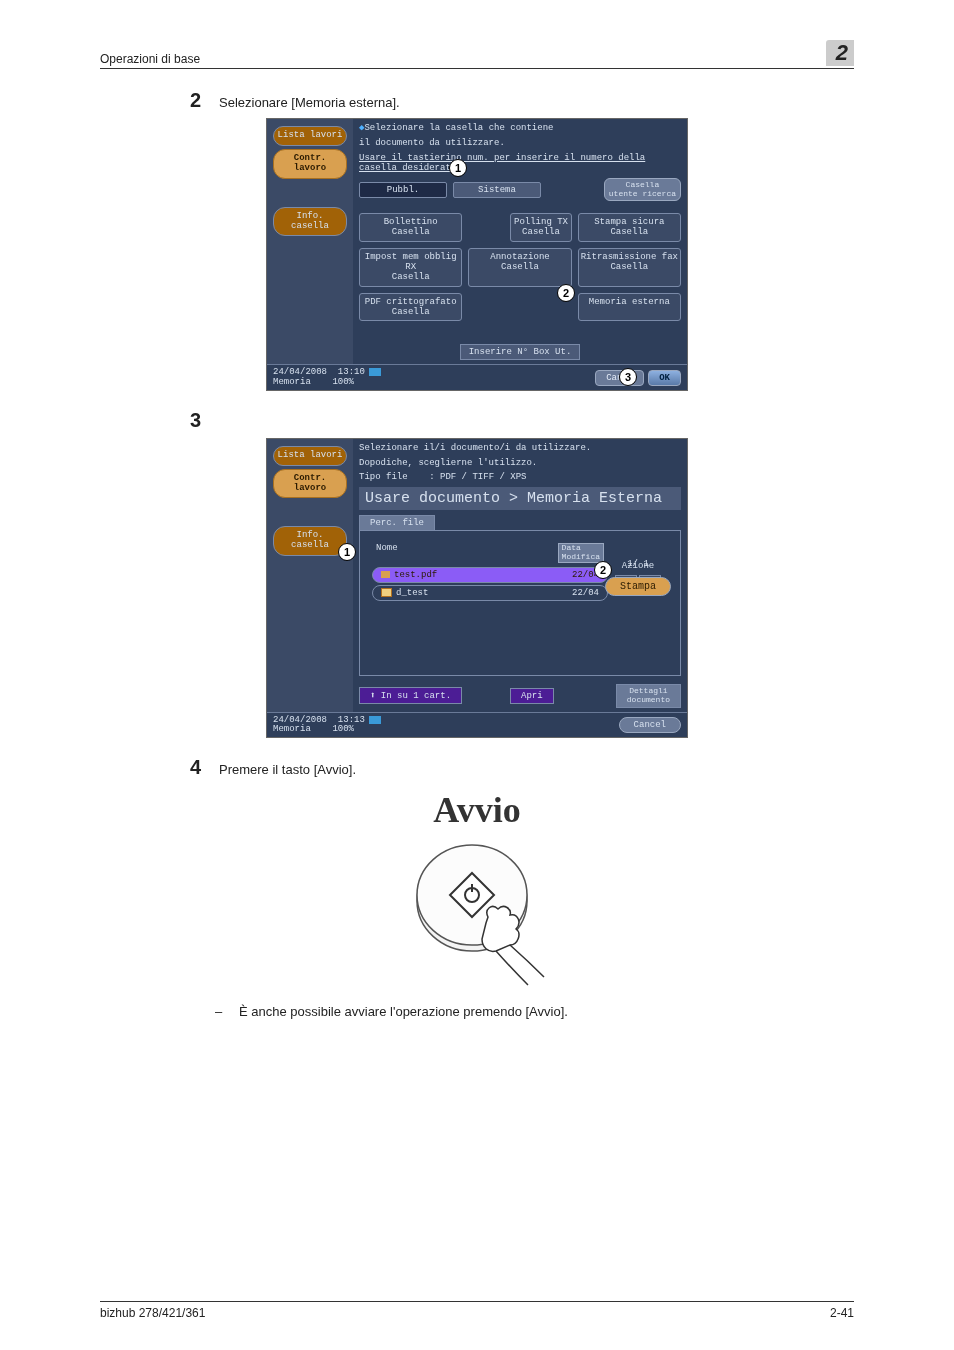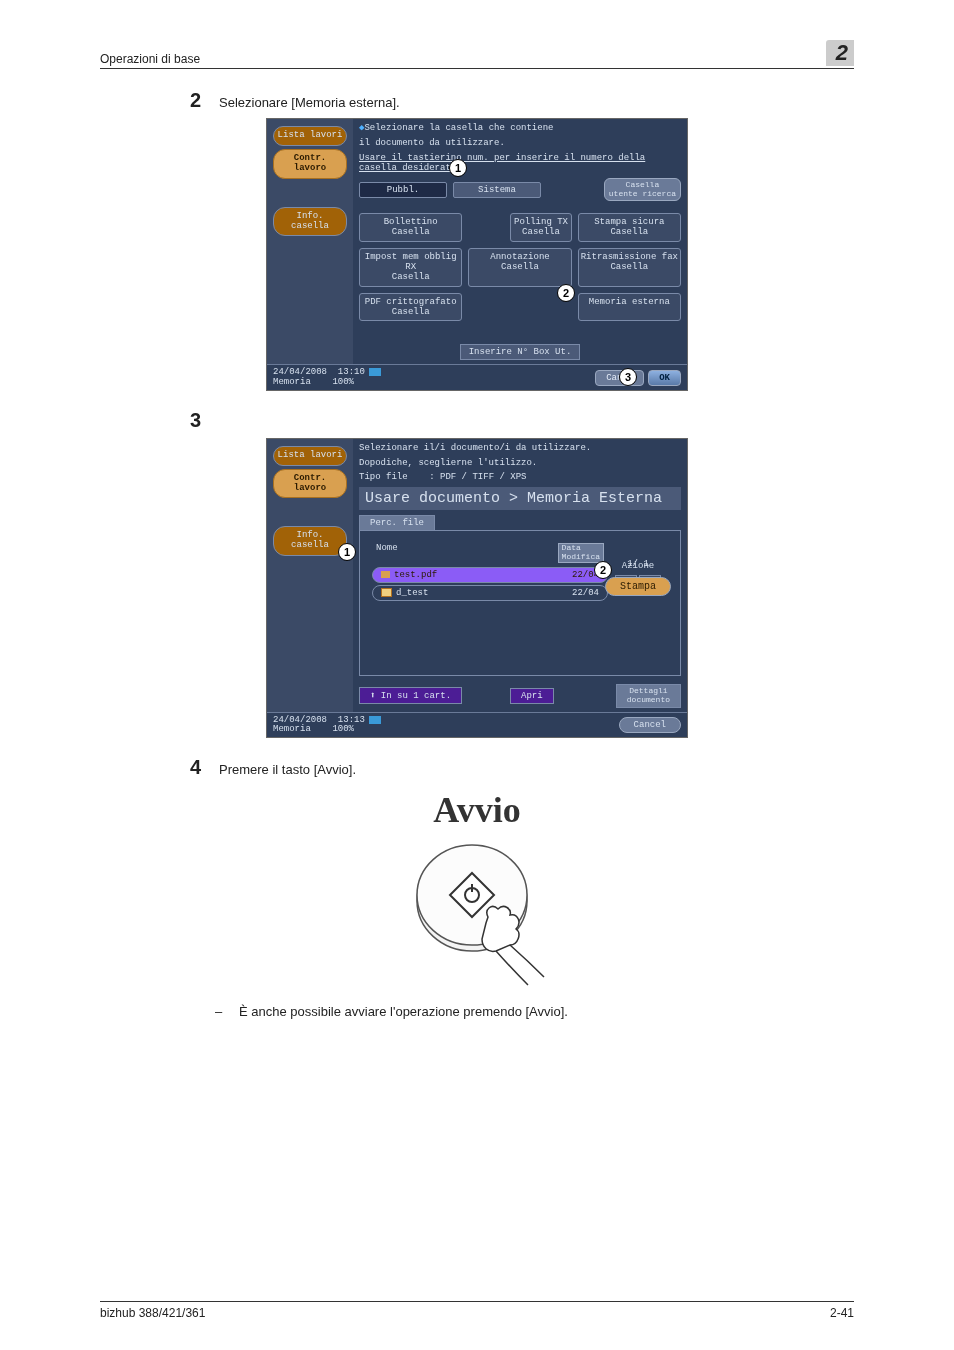--- a/index.html
+++ b/index.html
@@ -481,16 +481,16 @@
       </g>
     </svg>
   </div>
 
   <div class="sub">
     <span class="sub-bullet">–</span>
     <span class="sub-text">È anche possibile avviare l'operazione premendo [Avvio].</span>
   </div>
 
   <div class="footer">
-    <span>bizhub 388/421/361</span>
+    <span>bizhub 278/421/361</span>
     <span>2-41</span>
   </div>
 </div>
 
 </body></html>

